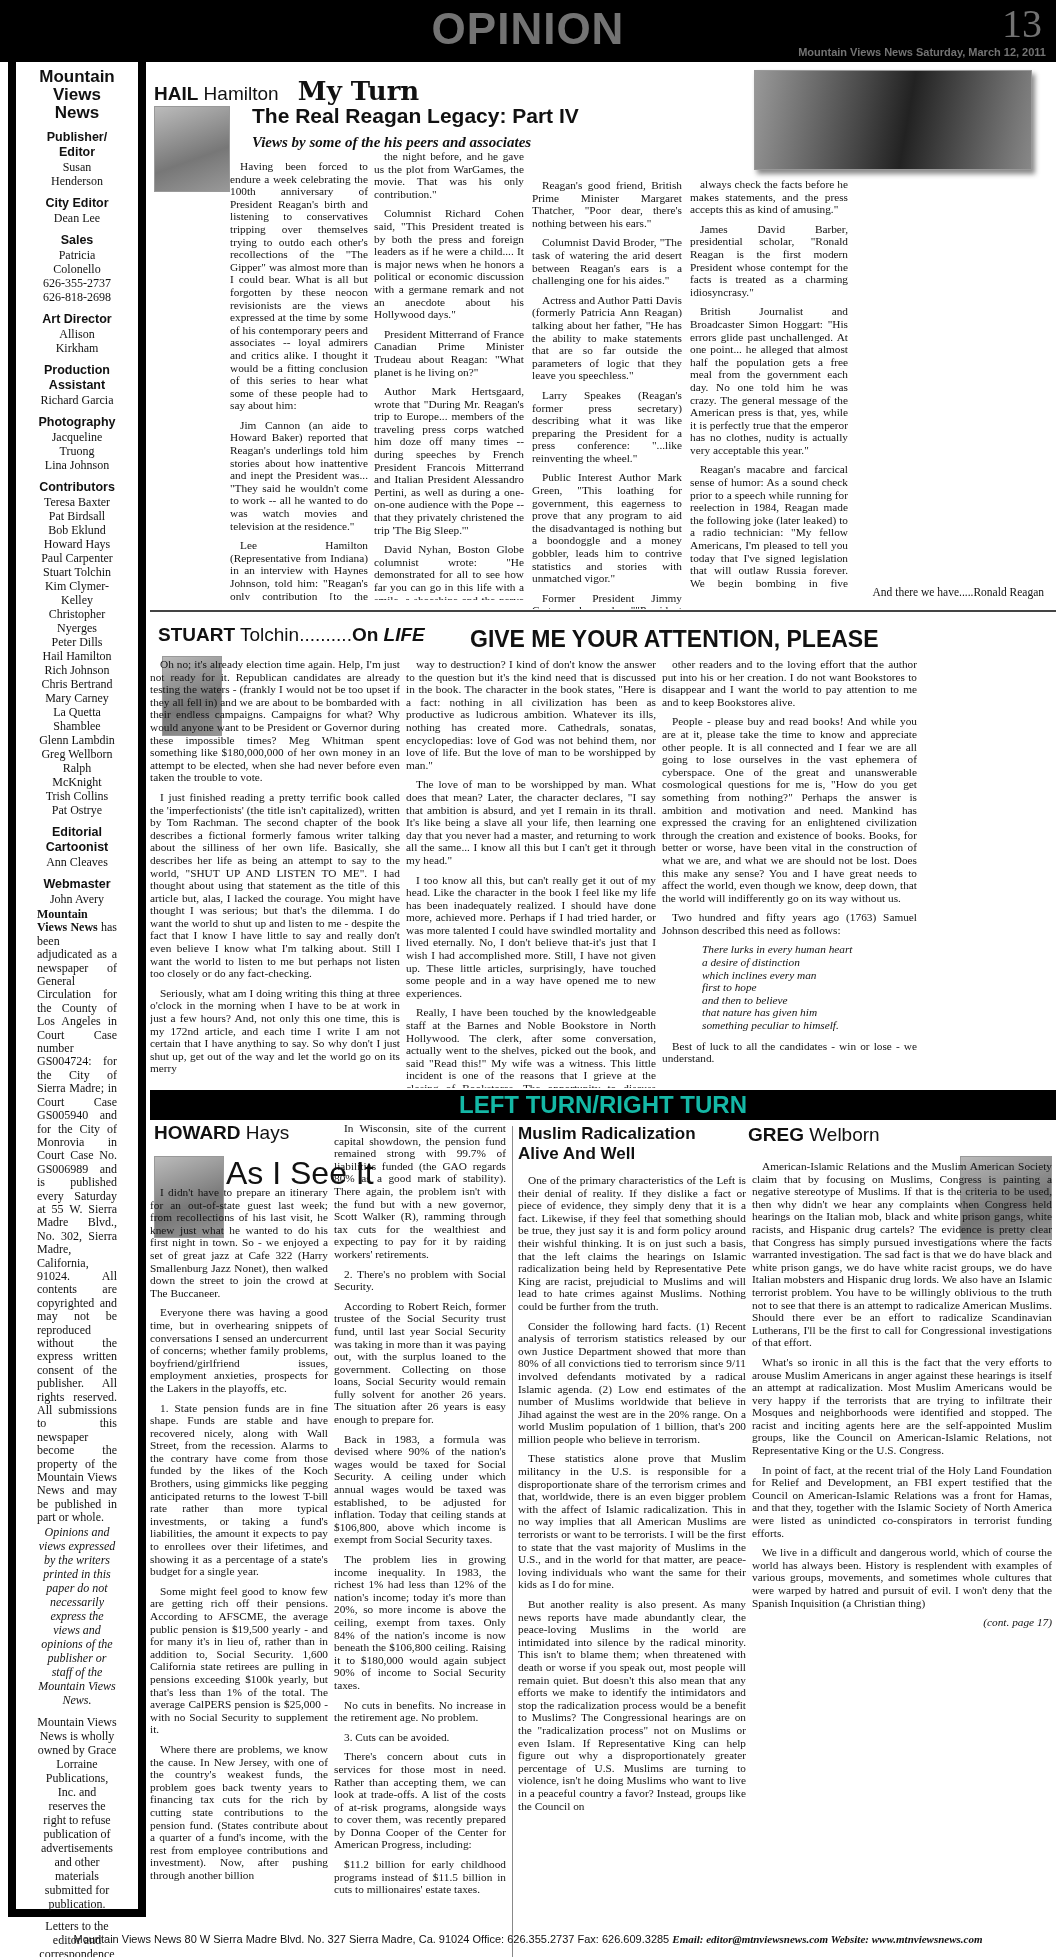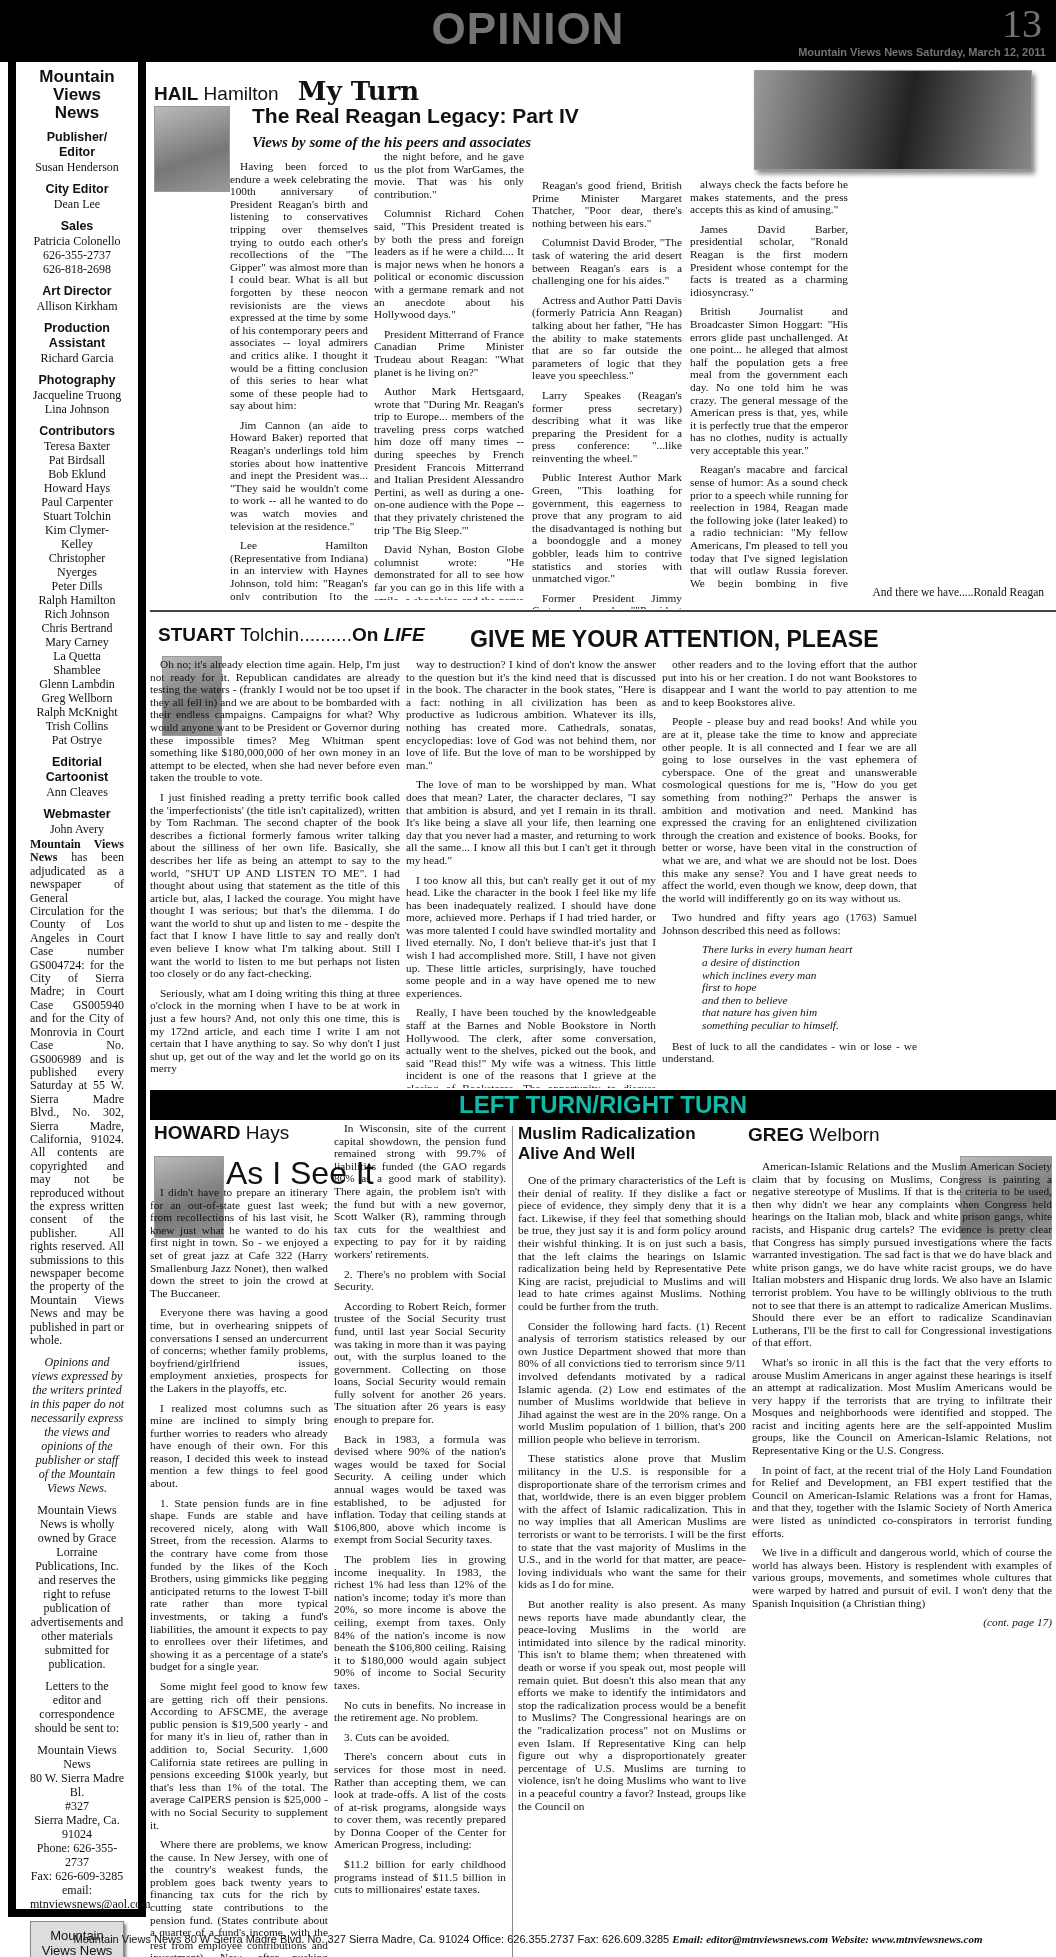--- a/index.html
+++ b/index.html
@@ -1,26 +1,26 @@
 <!DOCTYPE html>
 <html><head>
 <meta charset="utf-8">
 <style>
 *{box-sizing:border-box;margin:0;padding:0}
 body{width:1056px;height:1957px;background:#fff;font-family:"Liberation Serif",serif;color:#111;position:relative;overflow:hidden}
 .header{position:absolute;left:0;top:0;width:1056px;height:62px;background:#000;color:#737373}
 .header .title{position:absolute;left:0;width:1056px;top:4px;text-align:center;font-family:"Liberation Sans",sans-serif;font-weight:bold;font-size:44px;letter-spacing:1px}
 .header .pagenum{position:absolute;right:14px;top:0;font-family:"Liberation Serif",serif;font-size:40px}
 .header .dateline{position:absolute;right:10px;top:46px;font-family:"Liberation Sans",sans-serif;font-weight:bold;font-size:11px}
-.sidebar{position:absolute;left:8px;top:62px;width:138px;height:1855px;border-left:8px solid #000;border-right:8px solid #000;border-bottom:8px solid #000;background:#fff;padding:6px 14px;text-align:center;font-size:12px;line-height:14px}
+.sidebar{position:absolute;left:8px;top:62px;width:138px;height:1855px;border-left:8px solid #000;border-right:8px solid #000;border-bottom:8px solid #000;background:#fff;padding:6px 21px;text-align:center;font-size:12px;line-height:14px}
 .sidebar h1{font-family:"Liberation Sans",sans-serif;font-size:17px;line-height:18px;font-weight:bold;margin-bottom:8px}
 .sidebar h2{font-family:"Liberation Sans",sans-serif;font-size:12.5px;font-weight:bold;margin-top:8px;line-height:15px}
 .sidebar .name{font-size:12px;line-height:14px}
 .sidebar .legal{text-align:justify;margin-top:2px;font-size:12px;line-height:13.4px}
-.sidebar .opinion{font-style:italic;margin-top:8px;font-size:12px}
+.sidebar .opinion{font-style:italic;font-size:12px}
 .sidebar .own{margin-top:8px}
 .mission{margin-top:10px;background:#ddd;border:1px solid #888;padding:6px 4px;font-family:"Liberation Sans",sans-serif;font-size:13px;line-height:15px;box-shadow:2px 3px 3px #777}
 .mission b{font-size:14px}
 .main{position:absolute;left:150px;top:62px;width:906px}
 .section{position:absolute;left:0;width:906px}
 .byline{font-family:"Liberation Sans",sans-serif;font-size:19px}
 .byline b{font-weight:bold}
 .col{position:absolute;font-size:11.3px;line-height:12.6px;text-align:justify;overflow:hidden}
 .col p{margin-bottom:7px;text-indent:10px}
 .photo{background:linear-gradient(160deg,#bbb,#777 60%,#999);border:1px solid #999}
@@ -60,21 +60,21 @@
       <h2>Contributors</h2>
       <div class="name">Teresa Baxter</div>
       <div class="name">Pat Birdsall</div>
       <div class="name">Bob Eklund</div>
       <div class="name">Howard Hays</div>
       <div class="name">Paul Carpenter</div>
       <div class="name">Stuart Tolchin</div>
       <div class="name">Kim Clymer-Kelley</div>
       <div class="name">Christopher  Nyerges</div>
       <div class="name">Peter Dills</div>
-      <div class="name">Ralph Hamilton</div>
+      <div class="name">Hail Hamilton</div>
       <div class="name">Rich Johnson</div>
       <div class="name">Chris Bertrand</div>
       <div class="name">Mary Carney</div>
       <div class="name">La Quetta Shamblee</div>
       <div class="name">Glenn Lambdin</div>
       <div class="name">Greg Wellborn</div>
       <div class="name">Ralph McKnight</div>
       <div class="name">Trish Collins</div>
       <div class="name">Pat Ostrye</div>
       <h2>Editorial Cartoonist</h2>
@@ -176,21 +176,20 @@
 
   <div class="banner" style="top:1028px">LEFT TURN/RIGHT TURN</div>
 
   <div class="section" style="top:1060px;height:800px">
     <div class="byline" style="position:absolute;left:4px;top:0"><b>HOWARD</b><span> Hays</span></div>
     <div style="position:absolute;left:76px;top:33px;font-family:'Liberation Sans',sans-serif;font-weight:normal;font-size:32px">As I See It</div>
     <div class="photo" style="position:absolute;left:4px;top:34px;width:70px;height:82px"></div>
     <div class="col" id="a3c1" style="left:0;top:64px;width:178px;height:800px">
         <p>I didn't have to prepare an itinerary for an out-of-state guest last week; from recollections of his last visit, he knew just what he wanted to do his first night in town. So - we enjoyed a set of great jazz at Cafe 322 (Harry Smallenburg Jazz Nonet), then walked down the street to join the crowd at The Buccaneer.</p>
         <p>Everyone there was having a good time, but in overhearing snippets of conversations I sensed an undercurrent of concerns; whether family problems, boyfriend/girlfriend issues, employment anxieties, prospects for the Lakers in the playoffs, etc.</p>
-        <p>I realized most columns such as mine are inclined to simply bring further worries to readers who already have enough of their own. For this reason, I decided this week to instead mention a few things to feel good about.</p>
         <p>1. State pension funds are in fine shape. Funds are stable and have recovered nicely, along with Wall Street, from the recession. Alarms to the contrary have come from those funded by the likes of the Koch Brothers, using gimmicks like pegging anticipated returns to the lowest T-bill rate rather than more typical investments, or taking a fund's liabilities, the amount it expects to pay to enrollees over their lifetimes, and showing it as a percentage of a state's budget for a single year.</p>
         <p>Some might feel good to know few are getting rich off their pensions. According to AFSCME, the average public pension is $19,500 yearly - and for many it's in lieu of, rather than in addition to, Social Security. 1,600 California state retirees are pulling in pensions exceeding $100k yearly, but that's less than 1% of the total. The average CalPERS pension is $25,000 - with no Social Security to supplement it.</p>
         <p>Where there are problems, we know the cause. In New Jersey, with one of the country's weakest funds, the problem goes back twenty years to financing tax cuts for the rich by cutting state contributions to the pension fund. (States contribute about a quarter of a fund's income, with the rest from employee contributions and investment). Now, after pushing through another billion</p>
       </div>
     <div class="col" id="a3c2" style="left:184px;top:0;width:172px;height:866px">
         <p>In Wisconsin, site of the current capital showdown, the pension fund remained strong with 99.7% of liabilities funded (the GAO regards 80% as a good mark of stability). There again, the problem isn't with the fund but with a new governor, Scott Walker (R), ramming through tax cuts for the wealthiest and expecting to pay for it by raiding workers' retirements.</p>
         <p>2. There's no problem with Social Security.</p>
         <p>According to Robert Reich, former trustee of the Social Security trust fund, until last year Social Security was taking in more than it was paying out, with the surplus loaned to the government. Collecting on those loans, Social Security would remain fully solvent for another 26 years. The situation after 26 years is easy enough to prepare for.</p>
         <p>Back in 1983, a formula was devised where 90% of the nation's wages would be taxed for Social Security. A ceiling under which annual wages would be taxed was established, to be adjusted for inflation. Today that ceiling stands at $106,800, above which income is exempt from Social Security taxes.</p>
         <p>The problem lies in growing income inequality. In 1983, the richest 1% had less than 12% of the nation's income; today it's more than 20%, so more income is above the ceiling, exempt from taxes. Only 84% of the nation's income is now beneath the $106,800 ceiling. Raising it to $180,000 would again subject 90% of income to Social Security taxes.</p>

